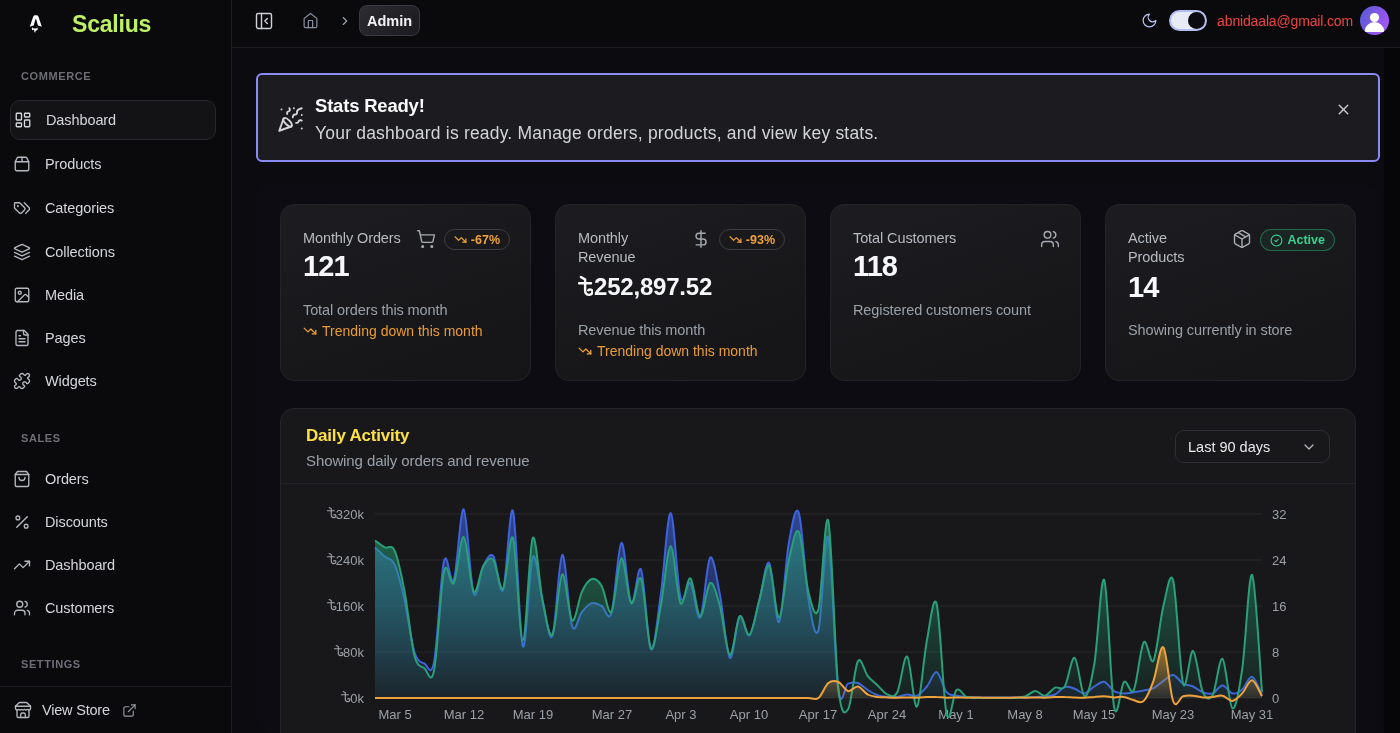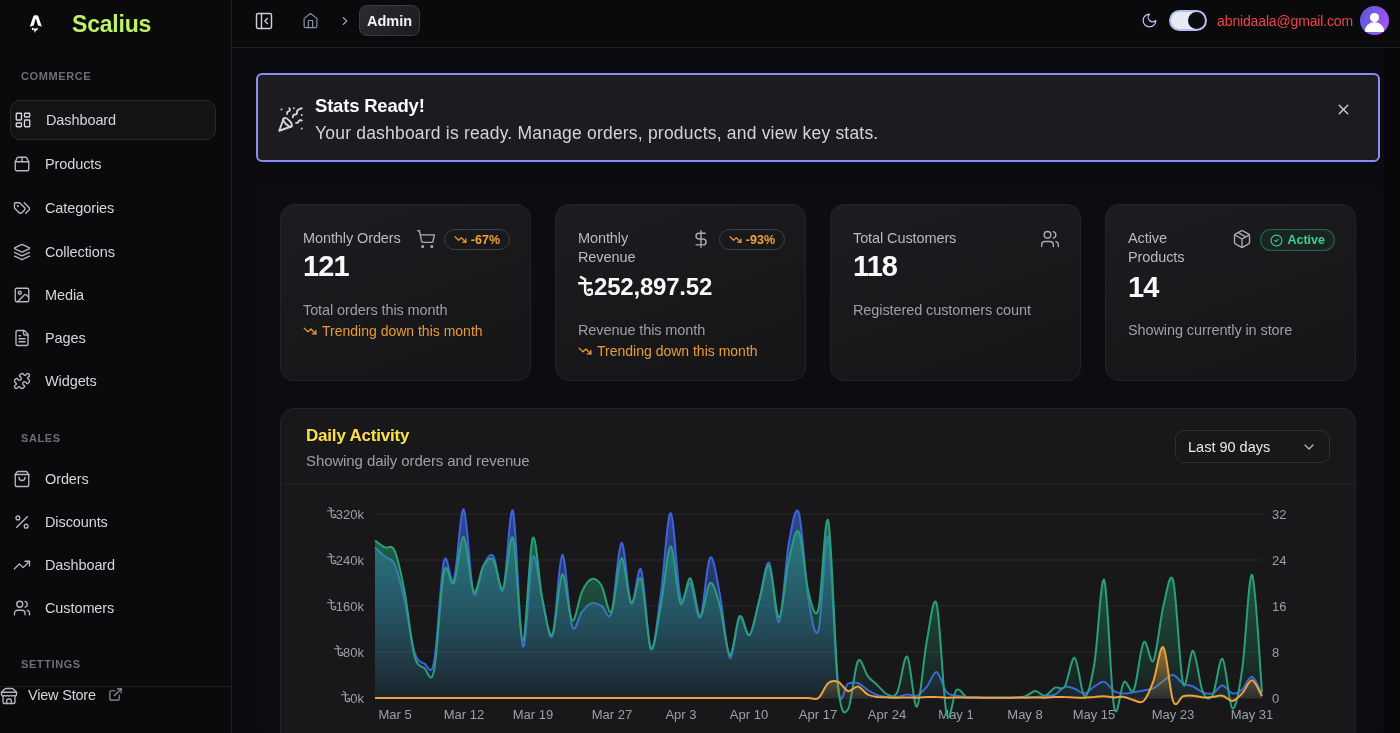--- a/index.html
+++ b/index.html
@@ -6,21 +6,21 @@
 .sidebar{position:absolute;left:0;top:0;width:232px;height:733px;background:#0a0a0c;border-right:1px solid #1e1e22}
 .header{position:absolute;left:232px;top:0;width:1168px;height:48px;background:#0a0a0c;border-bottom:1px solid #1e1e22}
 .main{position:absolute;left:232px;top:48px;width:1152px;height:685px;background:#0b0b10;overflow:hidden}
 .logo{position:absolute;left:29px;top:11px;display:flex;align-items:center}
 .logo b{font-size:23px;color:#bef264;letter-spacing:-.2px;margin-left:29px}
 .slabel{position:absolute;left:21px;font-size:11px;font-weight:700;letter-spacing:.6px;color:#6e6e76}
 .navit{position:absolute;left:10px;width:206px;height:40px;border-radius:10px;display:flex;align-items:center;padding-left:3px}
 .navit svg{flex:0 0 auto}
 .navit span{margin-left:14px;font-size:14.5px;letter-spacing:-.1px;color:#d4d6da}
 .navit.active{background:#131316;border:1px solid #28282d}
-.sfoot{position:absolute;left:0;bottom:0;width:231px;height:47px;border-top:1px solid #1e1e22;display:flex;}
+.sfoot{position:absolute;left:0;bottom:0;width:231px;height:47px;border-top:1px solid #1e1e22;display:flex;align-items:center;padding-left:14px}
 .sfoot span{margin-left:10px;font-size:14.5px;letter-spacing:-.2px;color:#d4d6da;margin-right:12px}
 .banner{position:absolute;left:24px;top:25px;width:1124px;height:89px;background:#1c1c20;border:2px solid #8a8cf4;border-radius:6px}
 .bicon{position:absolute;left:19px;top:31px}
 .btitle{position:absolute;left:57px;top:20px;font-size:18.5px;font-weight:700;color:#fafafa;letter-spacing:-.2px}
 .bsub{position:absolute;left:57px;top:48px;font-size:17.5px;color:#d2d4d8;letter-spacing:.2px}
 .bx{position:absolute;right:26px;top:26px}
 .cards{position:absolute;left:48px;top:156px;width:1248px;height:177px;display:flex;gap:24px}
 .card{width:251px;height:177px;border-radius:14px;border:1px solid #232329;position:relative;
 background:linear-gradient(160deg,#1d1d21 0%,#18181b 55%,#151518 100%)}
 .chead{position:absolute;left:22px;right:20px;top:24px;display:flex;align-items:flex-start}

